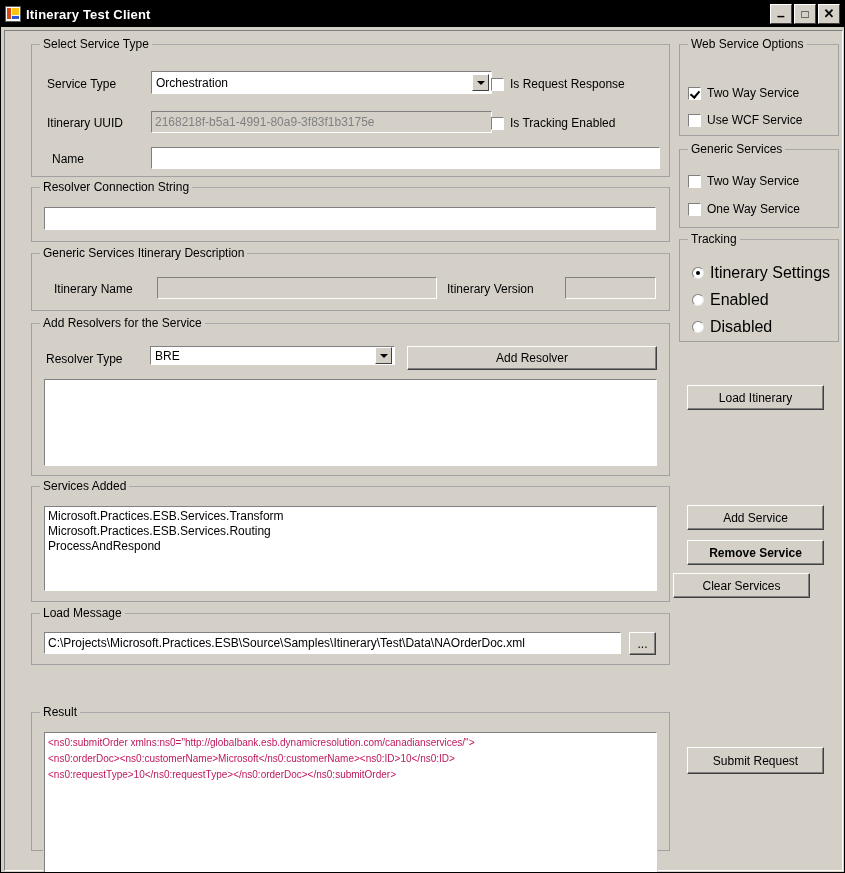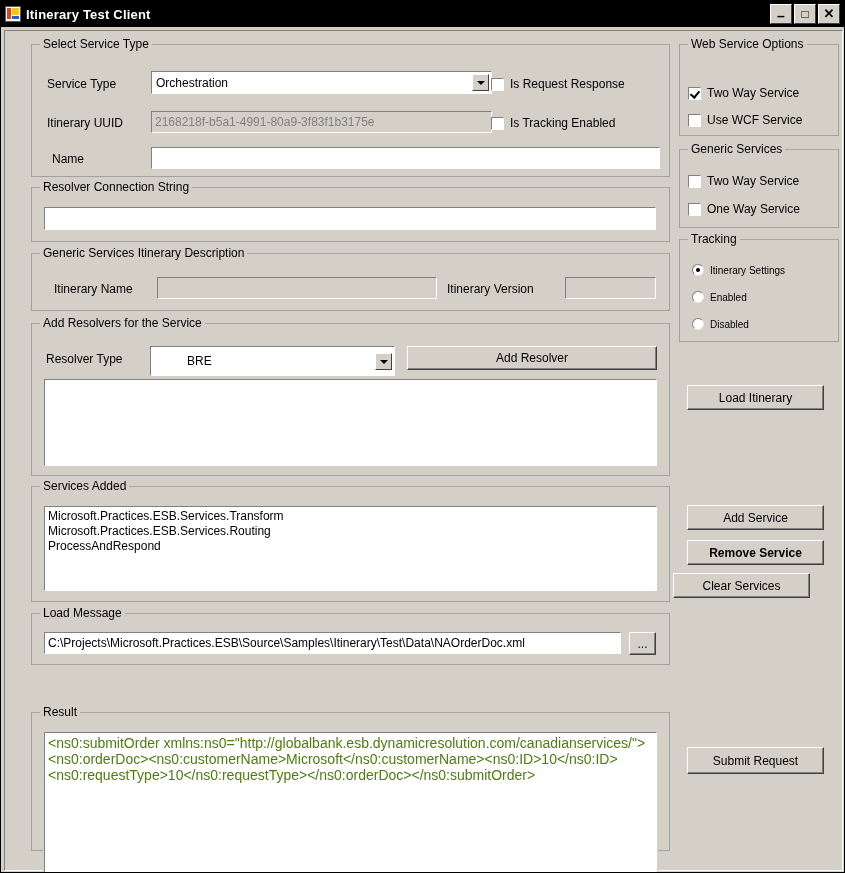--- a/index.html
+++ b/index.html
@@ -227,23 +227,23 @@
     overflow: hidden;
     padding: 2px 3px;
   }
   .listbox .li {
     font-size: 12px;
     line-height: 15px;
     color: #000000;
     white-space: nowrap;
   }
   .listbox .xl {
-    font-size: 14px;
+    font-size: 10px;
     line-height: 16px;
-    color: #4d7c0f;
+    color: #be185d;
     white-space: nowrap;
   }
 
   
   .chk {
     position: absolute;
     display: flex;
     align-items: center;
     white-space: nowrap;
     cursor: default;
@@ -294,21 +294,21 @@
     margin-right: 6px;
   }
   .rad.selected .circ::after {
     content: "";
     position: absolute;
     left: 3px; top: 3px;
     width: 4px; height: 4px;
     border-radius: 50%;
     background: #000000;
   }
-  .rad .rtext { font-size: 10px; color: #000000; }
+  .rad .rtext { font-size: 16px; color: #000000; }
 </style>
 </head>
 <body>
 
 <div id="app-window">
 
   <div class="titlebar">
     <div class="title-icon">
       <i class="ti-a"></i>
         <i class="ti-b"></i>
@@ -363,21 +363,21 @@
       <div class="grp-title">Generic Services Itinerary Description</div>
       <div class="lbl" style="left:22px; top:28px;">Itinerary Name</div>
       <div class="tb disabled" style="left:125px; top:23px; width:280px; height:22px;"></div>
       <div class="lbl" style="left:415px; top:28px;">Itinerary Version</div>
       <div class="tb disabled" style="left:533px; top:23px; width:91px; height:22px;"></div>
     </div>
 
     <div class="group" style="left:26px; top:292px; width:639px; height:153px;">
       <div class="grp-title">Add Resolvers for the Service</div>
       <div class="lbl" style="left:14px; top:28px;">Resolver Type</div>
-      <div class="combo" style="left:118px; top:22px; width:245px; height:30px;padding-left:32px;">
+      <div class="combo" style="left:118px; top:22px; width:245px; height:19px;">
         <div class="cval">BRE</div>
         <div class="carrow"></div>
       </div>
       <div class="btn" style="left:375px; top:22px; width:250px; height:24px;">
         <span>Add Resolver</span>
       </div>
       <div class="listbox" style="left:12px; top:55px; width:613px; height:87px;"></div>
     </div>
 
     <div class="group" style="left:26px; top:455px; width:639px; height:116px;">

